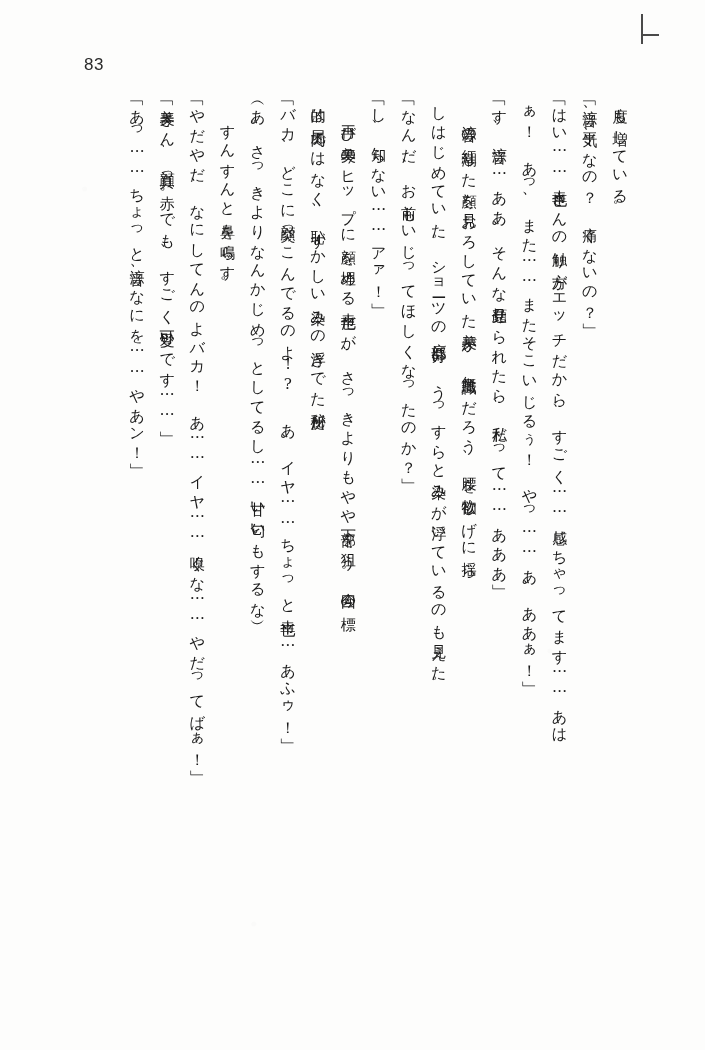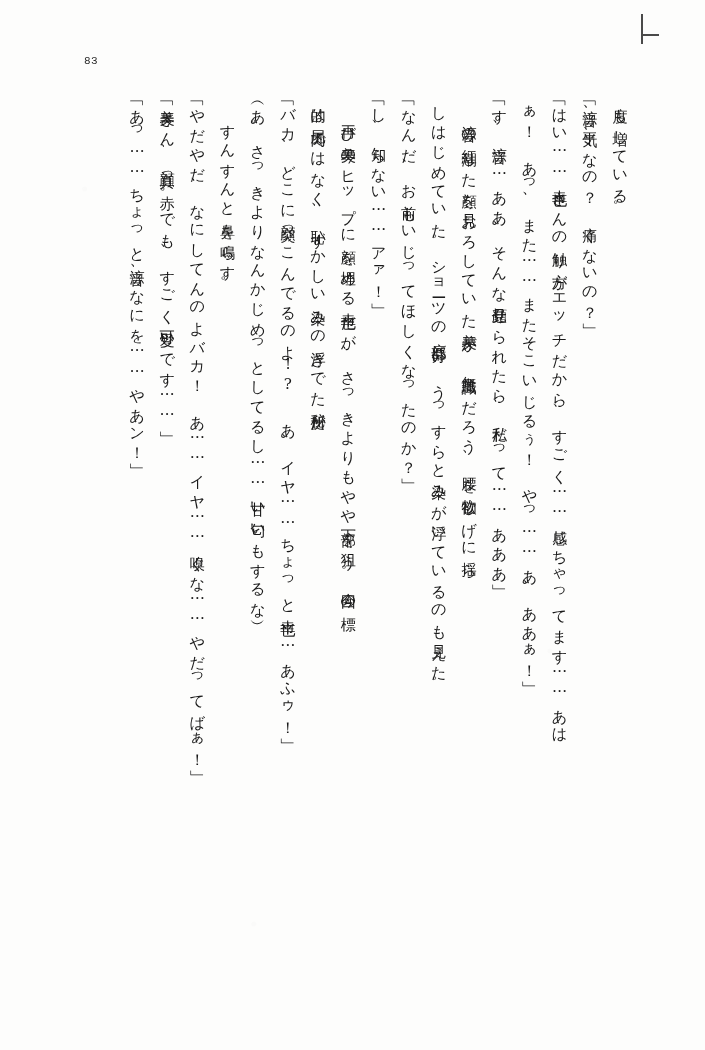--- a/index.html
+++ b/index.html
@@ -55,24 +55,24 @@
     top: 20px;
     width: 18px;
     height: 1.6px;
     background: #4a4a4a;
   }
 
   .folio {
     position: absolute;
     top: 55px;
     left: 84px;
-    font-size: 11px;
+    font-size: 17px;
     letter-spacing: 0.5px;
     color: #2a2a2a;
-    font-family: Liberation Mono, monospace;
+    font-family: Liberation Sans, sans-serif;
   }
 
   
   .text-block {
     position: absolute;
     top: 96px;
     right: 78px;
     left: 46px;
     height: 852px;
     display: flex;

